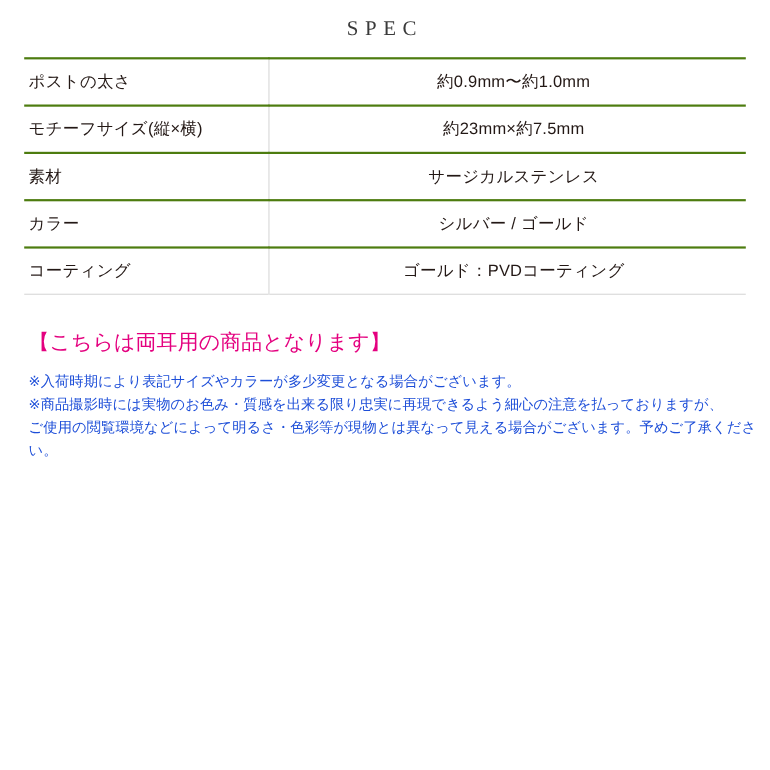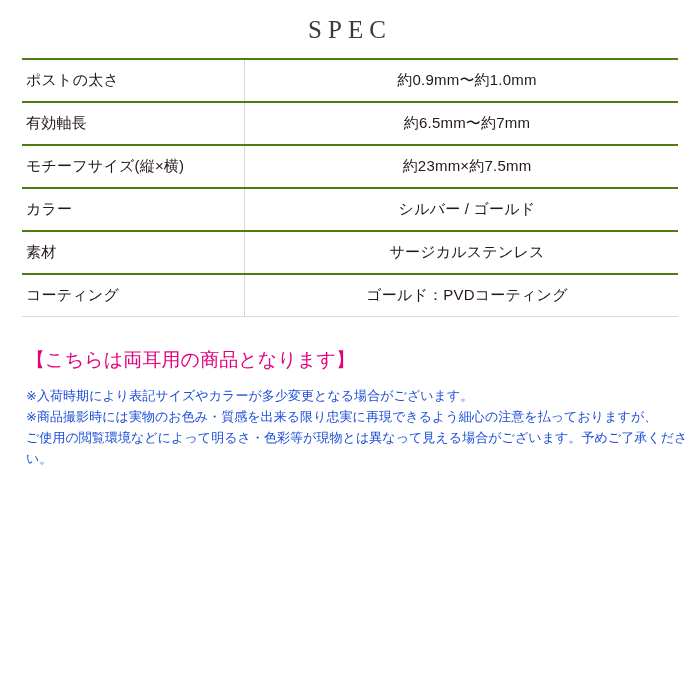--- a/index.html
+++ b/index.html
@@ -17,21 +17,21 @@
   .page {
     position: relative;
     width: 700px;
     height: 700px;
     box-sizing: border-box;
     padding: 0 22px;
   }
   .spec-title {
     text-align: center;
     font-family: "Liberation Serif", "DejaVu Serif", serif;
-    font-size: 25px;
+    font-size: 19px;
     letter-spacing: 6px;
     color: #3a3a3a;
     padding-top: 16px;
     padding-bottom: 14px;
     font-weight: normal;
     margin: 0;
   }
   table.spec {
     width: 656px;
     border-collapse: collapse;
@@ -88,34 +88,30 @@
 
   <h1 class="spec-title">SPEC</h1>
 
   <table class="spec">
     <tbody>
       <tr>
         <th>ポストの太さ</th>
         <td>約0.9mm〜約1.0mm</td>
       </tr>
       <tr>
-        <th>有効軸長</th>
-        <td>約6.5mm〜約7mm</td>
-      </tr>
-      <tr>
         <th>モチーフサイズ(縦×横)</th>
         <td>約23mm×約7.5mm</td>
       </tr>
       <tr>
+        <th>素材</th>
+        <td>サージカルステンレス</td>
+      </tr>
+      <tr>
         <th>カラー</th>
         <td>シルバー / ゴールド</td>
-      </tr>
-      <tr>
-        <th>素材</th>
-        <td>サージカルステンレス</td>
       </tr>
       <tr>
         <th>コーティング</th>
         <td>ゴールド：PVDコーティング</td>
       </tr>
     </tbody>
   </table>
 
   <div class="notes">
     <div class="note-head">【こちらは両耳用の商品となります】</div>

